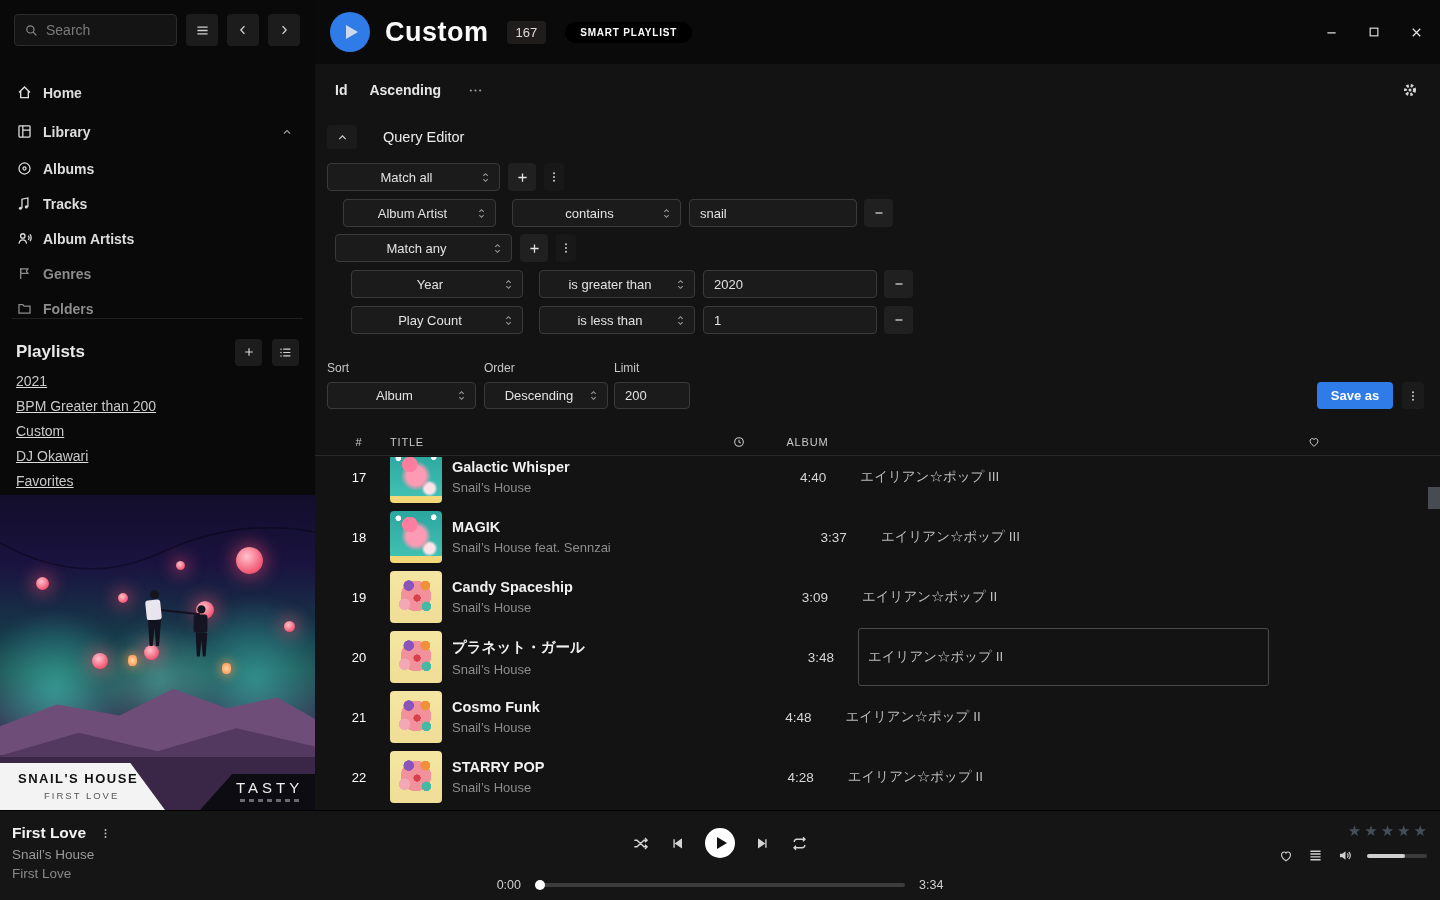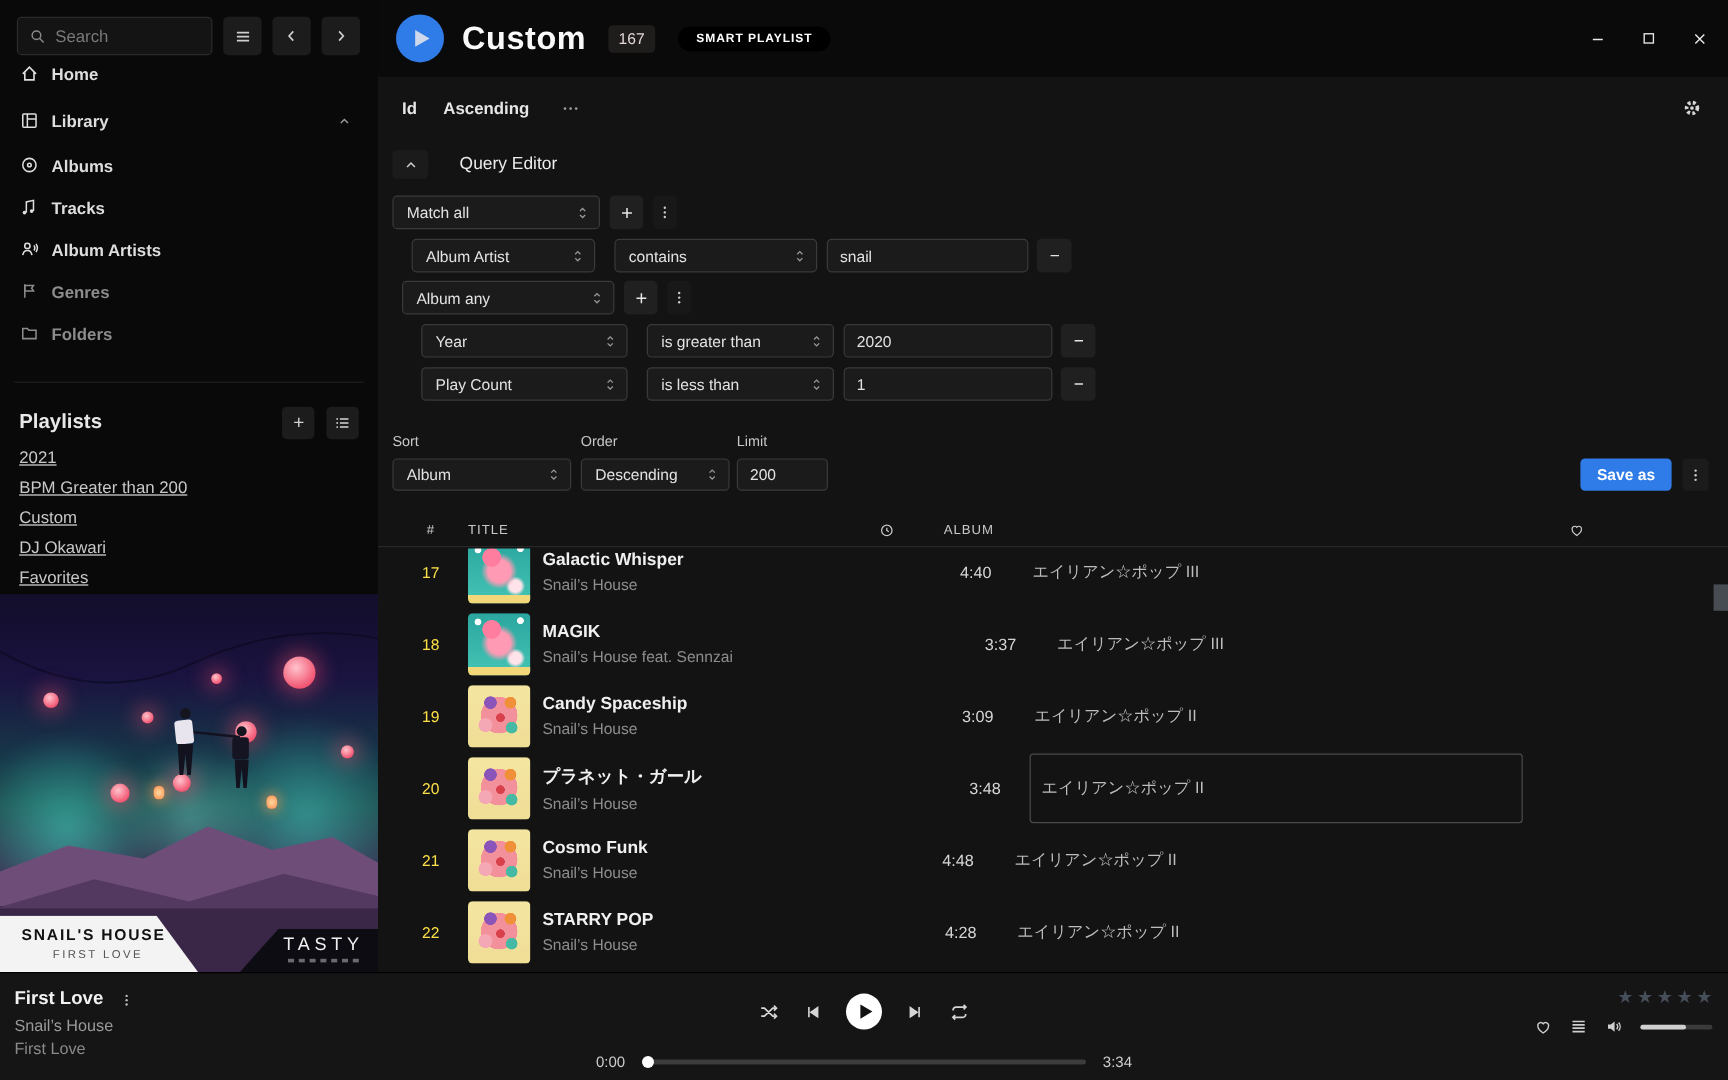--- a/index.html
+++ b/index.html
@@ -7,21 +7,21 @@
   body { position:relative; background:#131313; font-family:"Liberation Sans",sans-serif; color:#ddd; overflow:hidden; }
   svg { display:block; }
 
   
   #sidebar { position:absolute; left:0; top:0; width:315px; height:810px; background:#090909; z-index:3; }
   .search-row { position:absolute; left:14px; top:14px; display:flex; gap:9px; }
   .search-box { width:163px; height:32px; background:#141414; border:1px solid #2b2b2b; border-radius:4px; display:flex; align-items:center; padding:0 9px; gap:7px; color:#8a8a8a; }
   .search-box input { background:transparent; border:none; outline:none; color:#c5c5c5; font-size:14px; width:100%; font-family:inherit; }
   .search-box input::placeholder { color:#7a7a7a; }
   .sq-btn { width:32px; height:32px; background:#1c1c1c; border-radius:4px; display:flex; align-items:center; justify-content:center; color:#cfcfcf; cursor:pointer; }
-  .nav { position:absolute; top:42px; left:0; right:0; }
+  .nav { position:absolute; top:73px; left:0; right:0; }
   .nav-item { display:flex; align-items:center; padding-left:16px; gap:10px; color:#dedede; font-weight:bold; font-size:14px; cursor:pointer; }
   .nav-item.main { height:39px; }
   .nav-item.child { height:35px; }
   .nav-item.dim { color:#8c8c8c; }
   .nav-item .nico { width:17px; height:17px; display:flex; align-items:center; justify-content:center; color:inherit; }
   .nav-item .chev { margin-left:auto; margin-right:22px; color:#9a9a9a; }
   .divider { position:absolute; top:318px; left:12px; right:12px; border-top:1px solid #202020; }
   .pl-head { position:absolute; top:337px; left:16px; right:16px; height:30px; display:flex; align-items:center; }
   .pl-title { font-size:17px; font-weight:bold; color:#e8e8e8; }
   .pl-btns { margin-left:auto; display:flex; gap:10px; }
@@ -71,21 +71,21 @@
   #toolbar { position:absolute; left:315px; top:64px; right:0; height:52px; display:flex; align-items:center; padding-left:20px; gap:22px; }
   .tb-item { font-size:14px; font-weight:bold; color:#e6e6e6; cursor:pointer; }
   .tb-more { color:#9a9a9a; cursor:pointer; margin-left:4px; }
   .tb-gear { position:absolute; right:21px; color:#d5d5d5; cursor:pointer; }
 
   
   #qe { position:absolute; left:327px; top:125px; right:16px; height:284px; }
   .qe-row { position:absolute; display:flex; align-items:center; }
   .qe-collapse { width:30px; height:24px; background:#1b1b1b; border-radius:4px; display:flex; align-items:center; justify-content:center; color:#cfcfcf; cursor:pointer; }
   .qe-label { margin-left:26px; font-size:14.5px; color:#ececec; }
-  .sel { height:28px; background:#1b1b1b; border:1px solid #3a3a3a; border-radius:4px; display:flex; align-items:center; padding:0 8px 0 11px; font-size:13px; color:#e2e2e2; cursor:pointer; }
+  .sel { height:28px; background:#1b1b1b; border:1px solid #3a3a3a; border-radius:4px; display:flex; align-items:center; padding:0 8px 0 11px; font-size:13px; color:#e2e2e2; cursor:pointer;text-align:center; }
   .sel .sv { flex:1; white-space:nowrap; overflow:hidden; }
   .sel .caret { color:#9a9a9a; margin-left:6px; }
   .tin { height:28px; background:#1b1b1b; border:1px solid #3a3a3a; border-radius:4px; color:#e2e2e2; font-size:13px; padding:0 10px; font-family:inherit; outline:none; }
   .ico-btn { height:28px; background:#202020; border-radius:4px; display:flex; align-items:center; justify-content:center; color:#e5e5e5; cursor:pointer; }
   .kebab-btn { background:#181818; color:#cfcfcf; }
   .qe-sec-label { position:absolute; font-size:12px; color:#c8c8c8; }
   .save-btn { position:absolute; top:257px; right:31px; width:76px; height:27px; border-radius:4px; border:none; color:#fff; font-size:13px; font-weight:bold; font-family:inherit; cursor:pointer; }
   .save-kebab { position:absolute; top:257px; right:0; width:22px; height:27px; background:#1b1b1b; border-radius:4px; display:flex; align-items:center; justify-content:center; color:#cfcfcf; cursor:pointer; }
 
   
@@ -93,21 +93,21 @@
   .col-idx { flex:0 0 40px; margin-left:24px; text-align:center; }
   #thead .h-title { margin-left:11px; cursor:pointer; }
   .col-sp { flex:1; }
   .col-dur { flex:0 0 80px; display:flex; justify-content:flex-end; padding-right:2px; }
   #thead .col-dur { padding-right:9px; cursor:pointer; }
   .col-album { flex:0 0 411px; margin-left:22px; padding-left:9px; }
   .col-heart { flex:1; display:flex; justify-content:center; color:#cfcfcf; }
   #tracks { position:absolute; left:315px; right:0; top:457px; bottom:90px; overflow:hidden; }
   #rows { margin-top:-10px; }
   .trow { height:60px; display:flex; align-items:center; cursor:pointer; }
-  .trow .col-idx { color:#fde047; font-size:13px; }
+  .trow .col-idx { color:#ffffff; font-size:13px; }
   .thumb { flex:0 0 52px; height:52px; margin-left:11px; border-radius:4px; }
   .tinfo { margin-left:10px; }
   .tinfo .tt { font-size:14.5px; font-weight:bold; color:#f0f0f0; margin-bottom:5px; }
   .tinfo .ta { font-size:13px; color:#8d8d8d; }
   .trow .col-dur { color:#d6d6d6; font-size:13.5px; }
   .trow .col-album { height:58px; display:flex; align-items:center; color:#bdbdbd; font-size:13.5px; border:1px solid transparent; border-radius:3px; }
   .trow .col-album.focused { border-color:#4a4a4a; }
   .art-pop3 { background:
       linear-gradient(0deg,#f2d879 0 13%,transparent 13%),
       radial-gradient(circle at 38% 26%,#ff7d9e 0 15%,transparent 16%),
@@ -435,21 +435,21 @@
     <input class="tin" style="width: 168px; margin-left: 8px;" value="snail">
     <span class="ico-btn" style="width:29px;margin-left:7px">
         <svg width="14" height="14" viewBox="0 0 20 20" fill="none" stroke="currentColor" stroke-width="1.7">
           <path d="M5 10h10"></path>
         </svg>
       </span>
   </div>
 
   <div class="qe-row" style="top:109px;left:8px">
     <div class="sel" style="width:177px">
-      <span class="sv">Album any</span>
+      <span class="sv">Match any</span>
       <span class="caret">
           <svg width="11" height="13" viewBox="0 0 20 24" fill="none" stroke="currentColor" stroke-width="2">
             <path d="M6 9 10 5l4 4M6 15l4 4 4-4"></path>
           </svg>
         </span>
     </div>
     <span class="ico-btn" style="width:28px;margin-left:8px">
         <svg width="15" height="15" viewBox="0 0 20 20" fill="none" stroke="currentColor" stroke-width="1.7">
           <path d="M10 4.5v11M4.5 10h11"></path>
         </svg>

